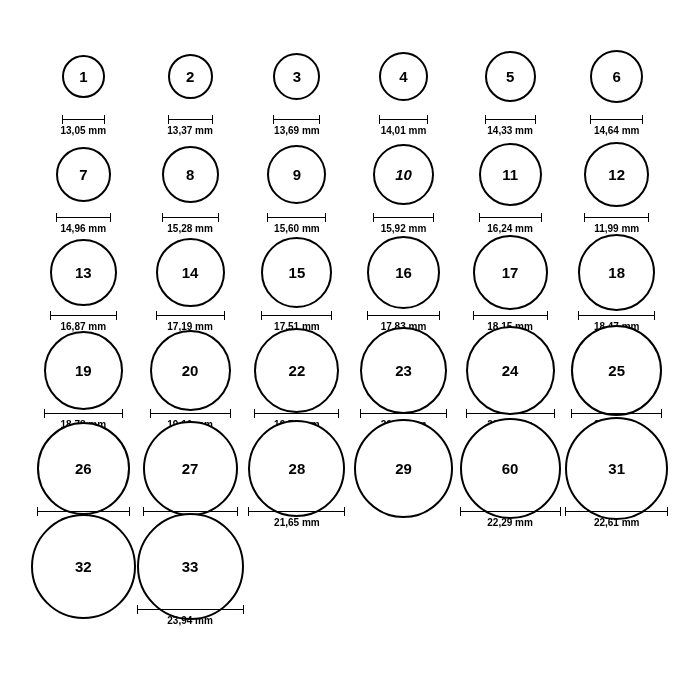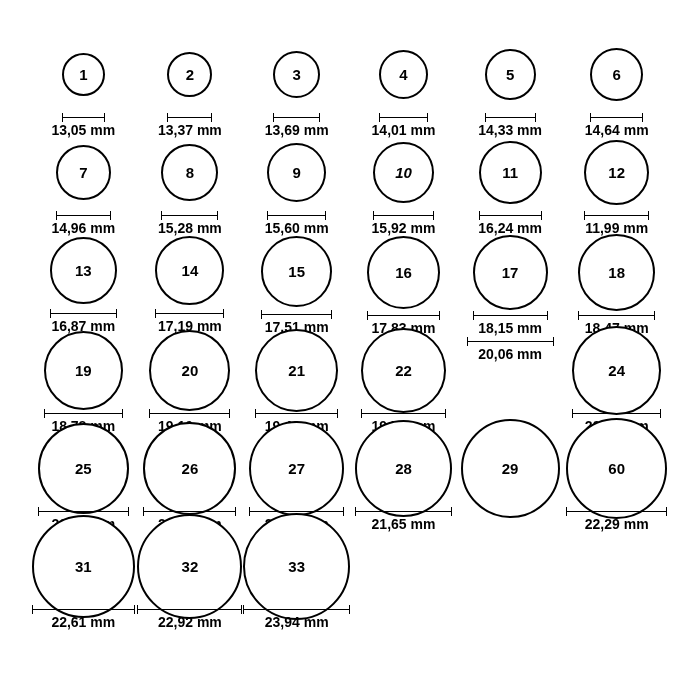--- a/index.html
+++ b/index.html
@@ -85,21 +85,21 @@
     position: absolute;
     top: 0px;
     width: 1px;
     height: 9px;
     background: #000000;
   }
   .caliper .tick-l { left: 0; }
   .caliper .tick-r { right: 0; }
   .mm-label {
     margin-top: 2px;
-    font-size: 14px;
+    font-size: 10px;
     font-weight: bold;
     line-height: 1.1;
     white-space: nowrap;
     color: #000000;
   }
 </style>
 </head>
 <body>
 
 <div id="chart">
@@ -399,49 +399,39 @@
           <div class="caliper" style="width: 81px;">
             <div class="bar"></div>
             <div class="tick-l"></div>
             <div class="tick-r"></div>
           </div>
           <div class="mm-label">19,10 mm</div>
         </div>
       </div>
       <div class="cell">
         <div class="ring-wrap">
-          <div class="ring" style="width: 83px; height: 83px;">
-            <span class="ring-number">21</span>
-          </div>
-        </div>
-        <div class="measure">
-          <div class="caliper" style="width: 83px;">
-            <div class="bar"></div>
-            <div class="tick-l"></div>
-            <div class="tick-r"></div>
-          </div>
-          <div class="mm-label">19,42 mm</div>
-        </div>
-      </div>
-      <div class="cell">
-        <div class="ring-wrap">
           <div class="ring" style="width: 85px; height: 85px; text-align: right;">
             <span class="ring-number">22</span>
           </div>
         </div>
         <div class="measure">
           <div class="caliper" style="width: 85px;">
             <div class="bar"></div>
             <div class="tick-l"></div>
             <div class="tick-r"></div>
           </div>
           <div class="mm-label">19,74 mm</div>
         </div>
       </div>
       <div class="cell">
+        <div class="ring-wrap">
+          <div class="ring" style="width: 87px; height: 87px;">
+            <span class="ring-number">23</span>
+          </div>
+        </div>
         <div class="measure">
           <div class="caliper" style="width: 87px;">
             <div class="bar"></div>
             <div class="tick-l"></div>
             <div class="tick-r"></div>
           </div>
           <div class="mm-label">20,06 mm</div>
         </div>
       </div>
       <div class="cell">
@@ -554,28 +544,20 @@
             <div class="tick-r"></div>
           </div>
           <div class="mm-label">22,61 mm</div>
         </div>
       </div>
       <div class="cell">
         <div class="ring-wrap">
           <div class="ring" style="width: 105px; height: 105px;">
             <span class="ring-number">32</span>
           </div>
-        </div>
-        <div class="measure">
-          <div class="caliper" style="width: 105px;">
-            <div class="bar"></div>
-            <div class="tick-l"></div>
-            <div class="tick-r"></div>
-          </div>
-          <div class="mm-label">22,92 mm</div>
         </div>
       </div>
       <div class="cell">
         <div class="ring-wrap">
           <div class="ring" style="width: 107px; height: 107px;">
             <span class="ring-number">33</span>
           </div>
         </div>
         <div class="measure">
           <div class="caliper" style="width: 107px;">

